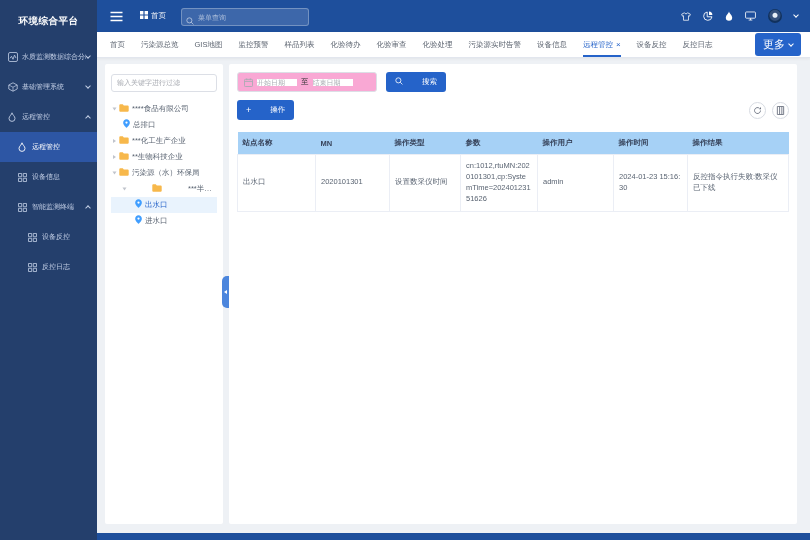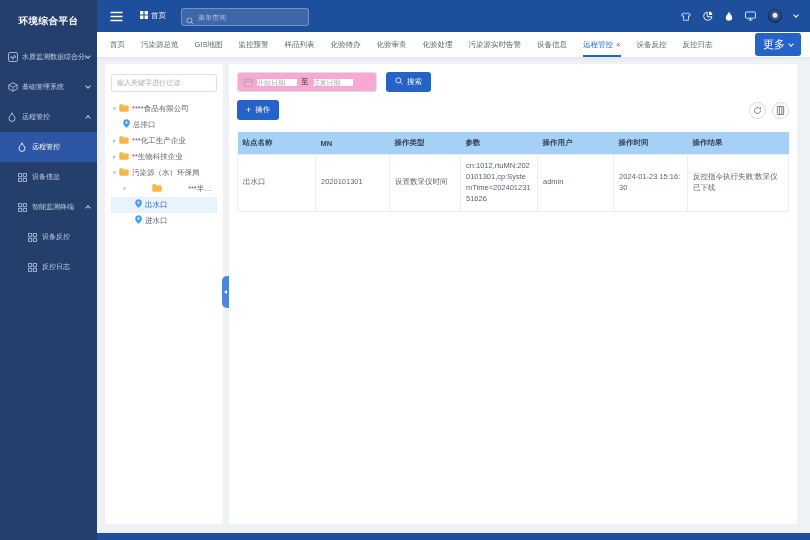--- a/index.html
+++ b/index.html
@@ -62,21 +62,21 @@
 
   .main-panel { flex:1; background:#fff; border-radius:2px; padding:8px; position:relative; min-width:0; }
   .collapse-handle { position:absolute; left:-7px; top:212px; width:7px; height:32px; background:#4c86dd; border-radius:5px 0 0 5px; display:flex; align-items:center; justify-content:center; cursor:pointer; }
   .arrow-left { width:0; height:0; border-top:2.5px solid transparent; border-bottom:2.5px solid transparent; border-right:3px solid #fff; }
 
   .filter-row { display:flex; align-items:center; }
   .date-range { display:inline-flex; align-items:center; width:140px; height:20px; border:1px solid #dcdfe6; border-radius:3px; padding:0 6px; gap:4px; background:#f9a8d4; }
   .date-range input { border:none; outline:none; width:40px; font-size:7px; color:#606266; font-family:inherit; }
   .date-range input::placeholder { color:#a8abb2; }
   .sep { font-size:7.5px; color:#303133; }
-  .btn { background:#2563c9; color:#fff; border:none; border-radius:3px; font-size:7.5px; height:20px; padding:0 9px; display:inline-flex; align-items:center; gap:4px; cursor:pointer; font-family:inherit; }
+  .btn { background:#2563c9; color:#fff; border:none; border-radius:3px; font-size:7.5px; height:20px; padding:0 9px; display:inline-flex; align-items:center; gap:19px; cursor:pointer; font-family:inherit; }
   .search-btn { margin-left:9px; }
   .op-row { display:flex; align-items:center; justify-content:space-between; margin-top:8px; }
   .plus { font-size:9px; line-height:1; }
   .tool-icons { display:flex; gap:6px; }
   .circle-btn { width:17px; height:17px; border-radius:50%; border:1px solid #d7dbe2; background:#fff; display:flex; align-items:center; justify-content:center; cursor:pointer; padding:0; }
 
   .op-table { width:100%; border-collapse:collapse; margin-top:12px; table-layout:fixed; }
   .op-table th { background:#a6d1f6; color:#38445c; font-size:7.5px; font-weight:bold; text-align:left; padding:6px 5px; white-space:nowrap; overflow:hidden; }
   .op-table td { border:1px solid #ebeef5; font-size:7.5px; color:#5a6472; padding:6px 5px; vertical-align:middle; word-break:break-all; background:#fff; line-height:1.45; }
 

